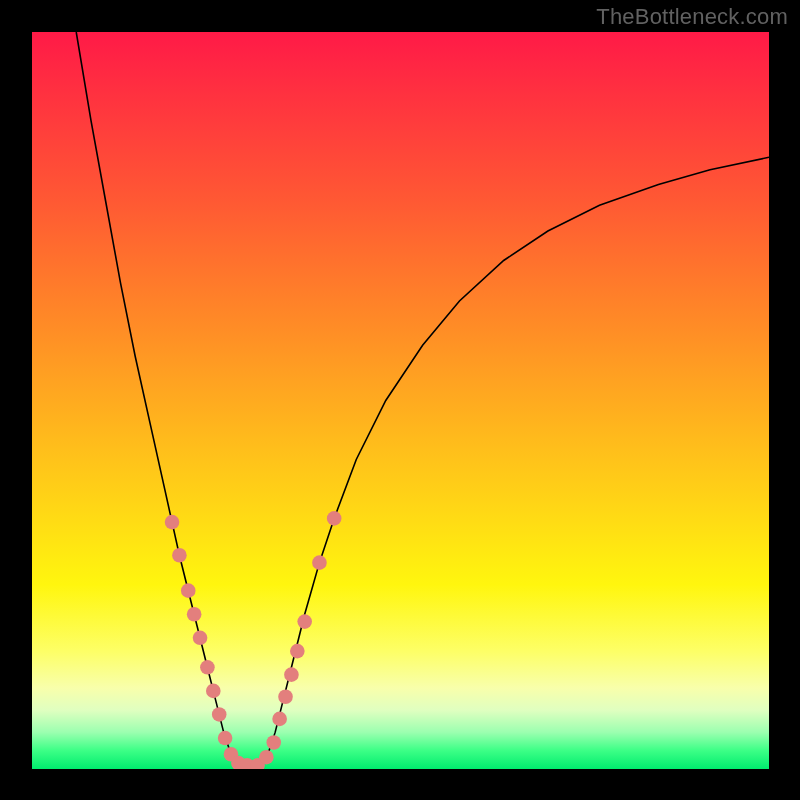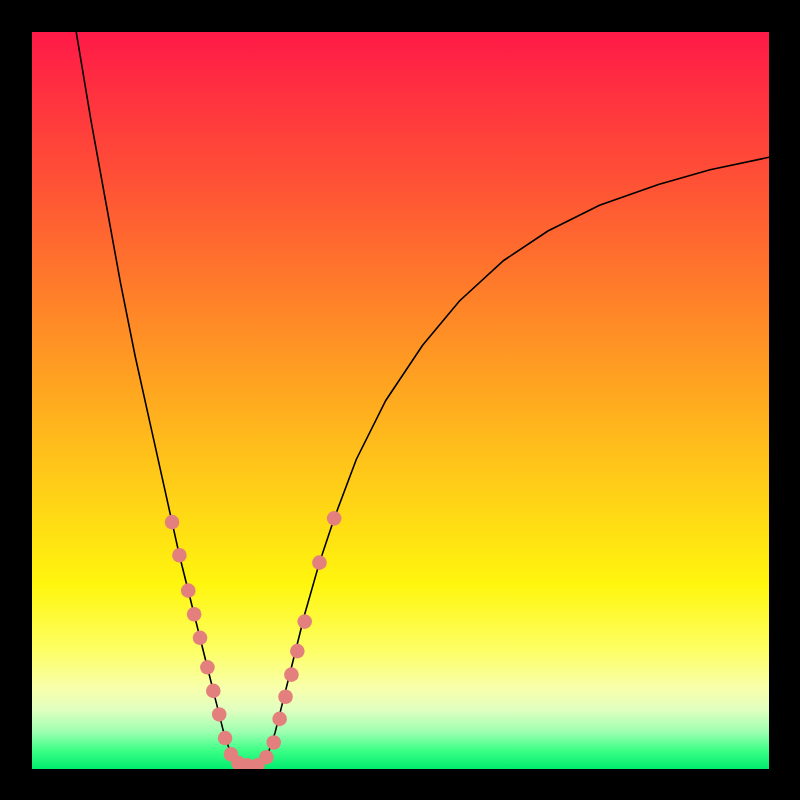--- a/index.html
+++ b/index.html
@@ -67,20 +67,21 @@
   .line {
     fill: none;
     stroke: #000;
     stroke-width: 1.6;
   }
 </style>
 </head>
 <body>
 
 <div class="wrap">
+  <div class="watermark">TheBottleneck.com</div>
   <div class="plot">
     <div class="bg-gradient"></div>
     <svg class="curve" viewBox="0 0 737 737" preserveAspectRatio="none">
       <path id="curve-path" class="line" d="M 44.22 0.00 L 58.96 88.44 L 73.70 169.51 L 88.44 250.58 L 103.18 324.28 L 117.92 390.61 L 132.66 456.94 L 140.03 490.11 L 147.40 523.27 L 154.77 552.75 L 162.14 582.23 L 169.51 611.71 L 176.88 641.19 L 184.25 670.67 L 191.62 700.15 L 198.99 722.26 L 198.99 722.26 L 206.36 731.10 L 213.73 733.32 L 221.10 733.32 L 228.47 731.10 L 235.84 722.26 L 235.84 722.26 L 243.21 700.15 L 250.58 670.67 L 257.95 641.19 L 265.32 611.71 L 272.69 582.23 L 287.43 530.64 L 302.17 486.42 L 324.28 427.46 L 353.76 368.50 L 390.61 313.23 L 427.46 269.00 L 471.68 228.47 L 515.90 198.99 L 567.49 173.19 L 626.45 152.56 L 678.04 137.82 L 737.00 125.29 "></path>
       <g id="dots">
           <circle cx="140.03" cy="490.11" r="7.3" class="dot"></circle>
           <circle cx="147.40" cy="523.27" r="7.3" class="dot"></circle>
           <circle cx="156.24" cy="558.65" r="7.3" class="dot"></circle>
           <circle cx="162.14" cy="582.23" r="7.3" class="dot"></circle>
           <circle cx="168.04" cy="605.81" r="7.3" class="dot"></circle>

